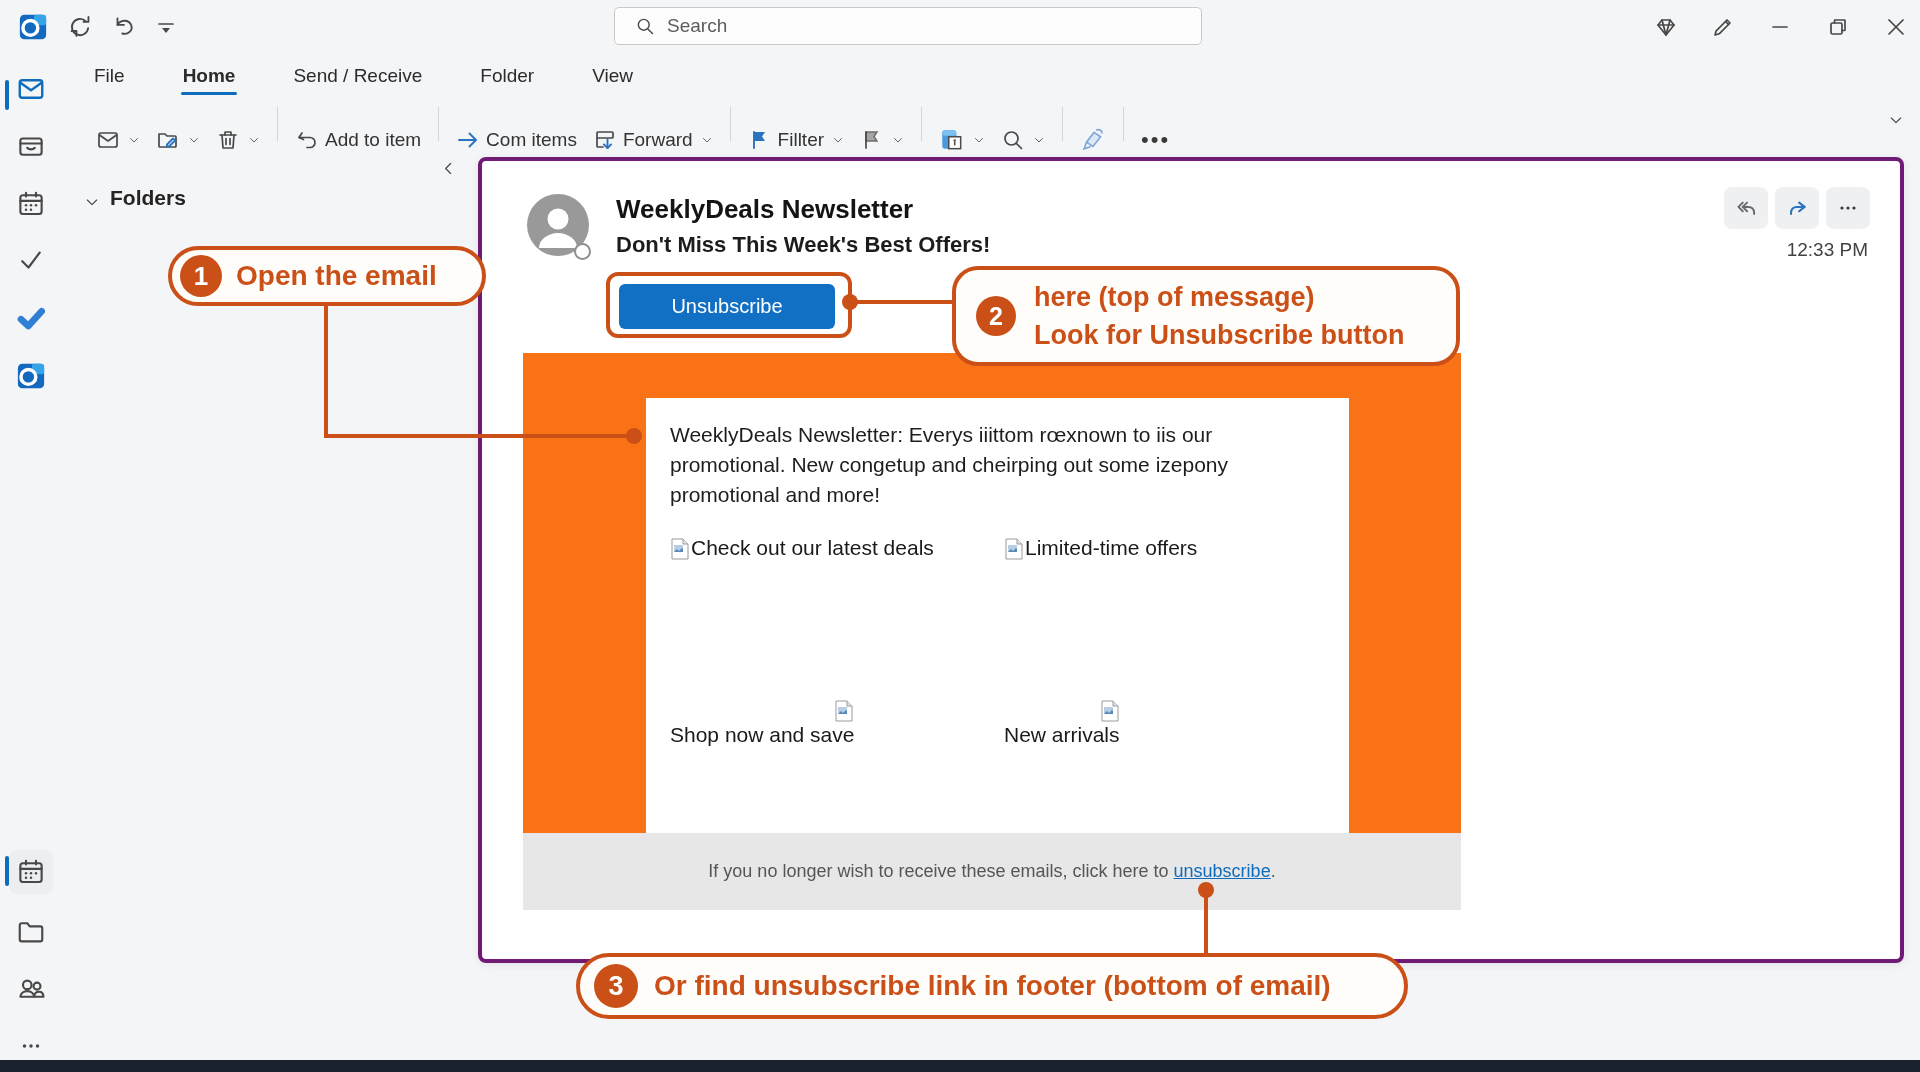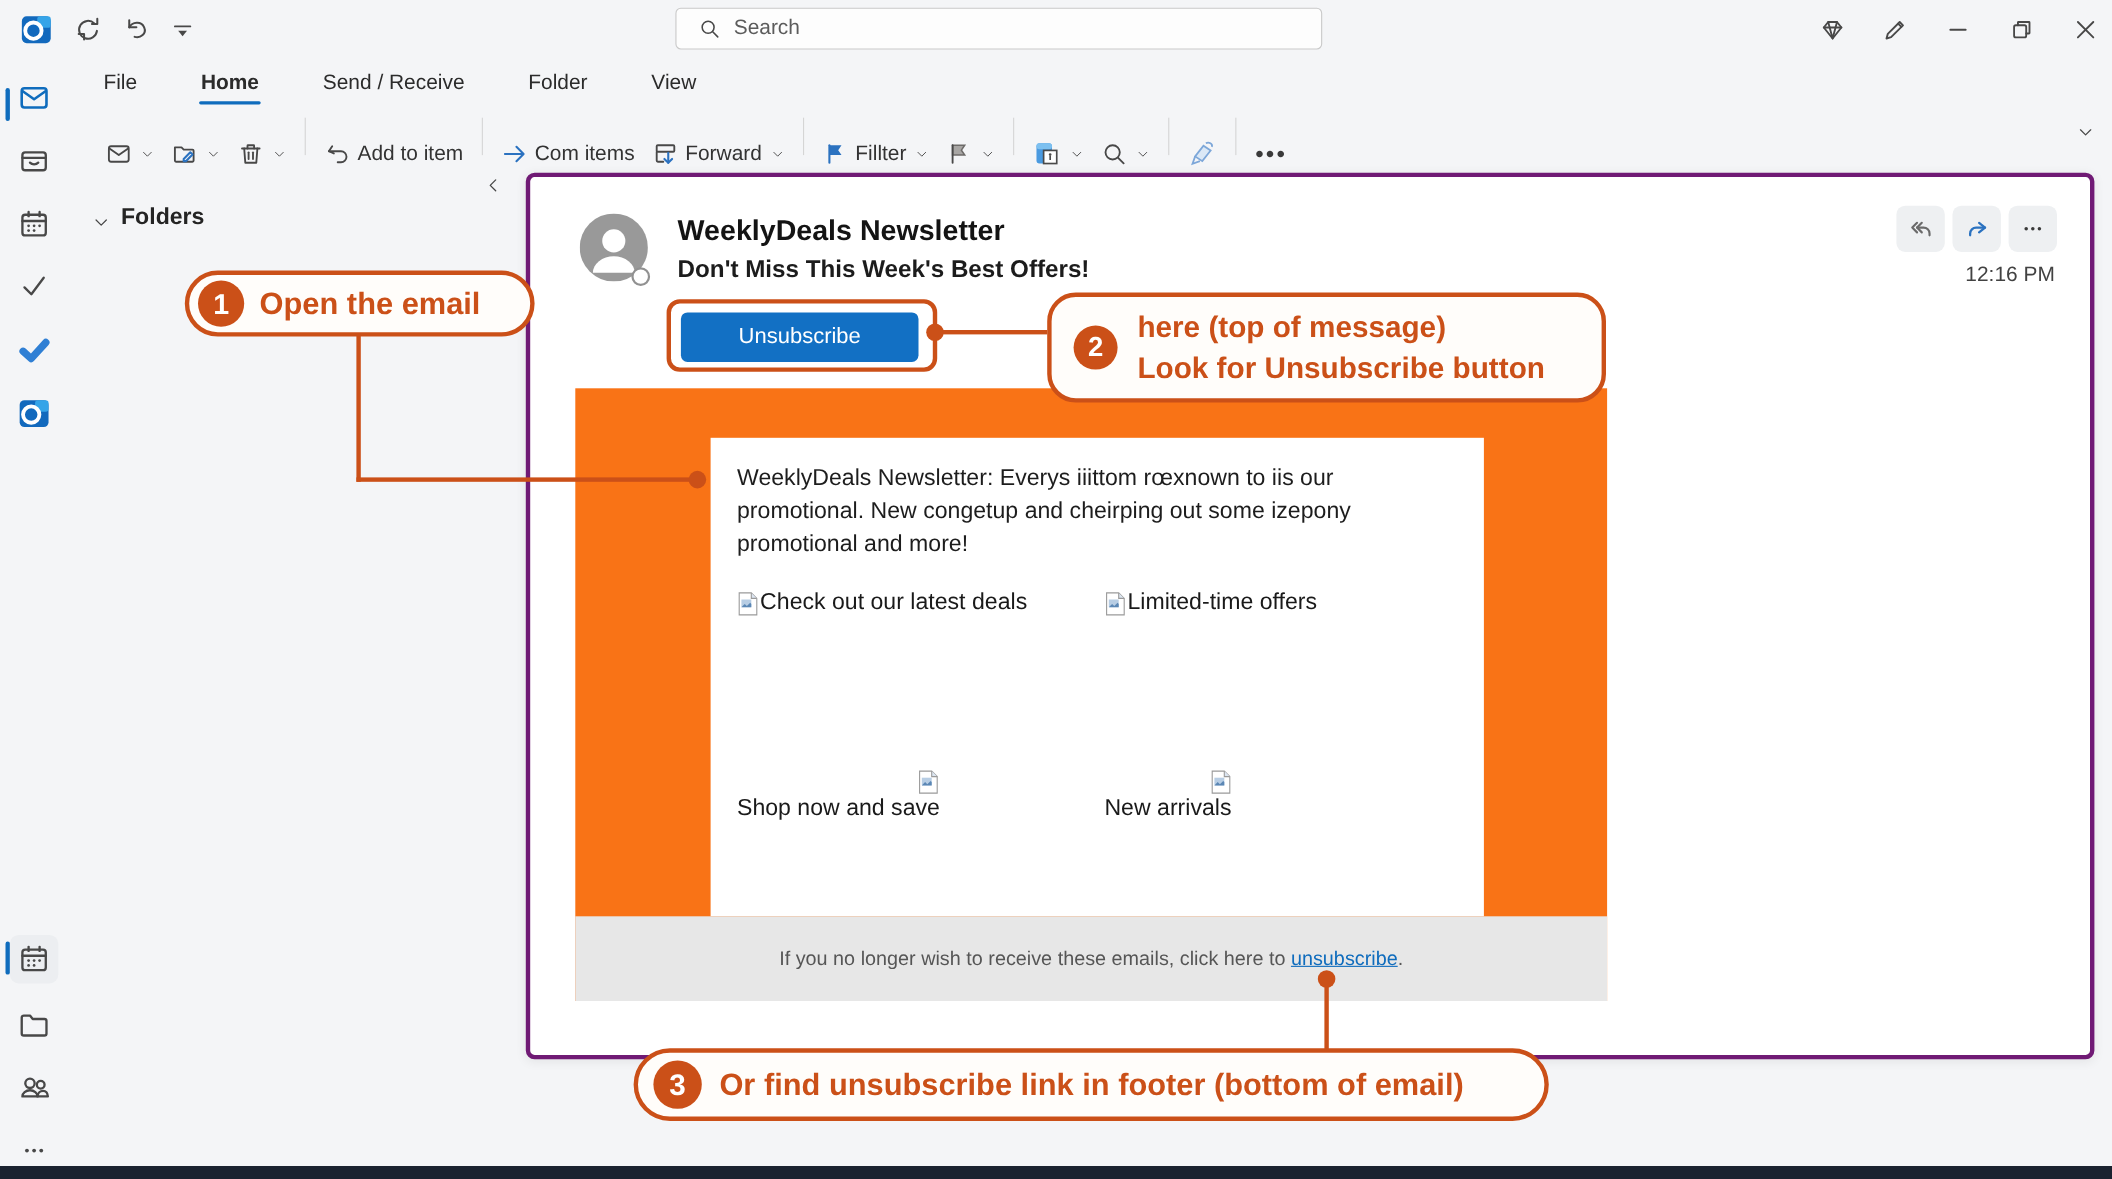--- a/index.html
+++ b/index.html
@@ -409,21 +409,21 @@
           </svg>
       </div>
       <div class="hbtn">
         <svg width="24" height="24" viewBox="0 0 24 24">
             <circle cx="6" cy="12" r="1.6" fill="#3a3a3a"></circle>
             <circle cx="12" cy="12" r="1.6" fill="#3a3a3a"></circle>
             <circle cx="18" cy="12" r="1.6" fill="#3a3a3a"></circle>
           </svg>
       </div>
     </div>
-    <div class="msg-time">12:16 PM</div>
+    <div class="msg-time">12:33 PM</div>
 
     <div id="hl-unsub"></div>
     <button class="unsub-btn">Unsubscribe</button>
 
     <div class="mail-region">
       <div class="mail-inner">
         <div class="mail-text">
           <div>WeeklyDeals Newsletter:  Everys iiittom rœxnown to iis our</div>
           <div>promotional. New congetup and cheirping out some izepony</div>
           <div>promotional and more!</div>

